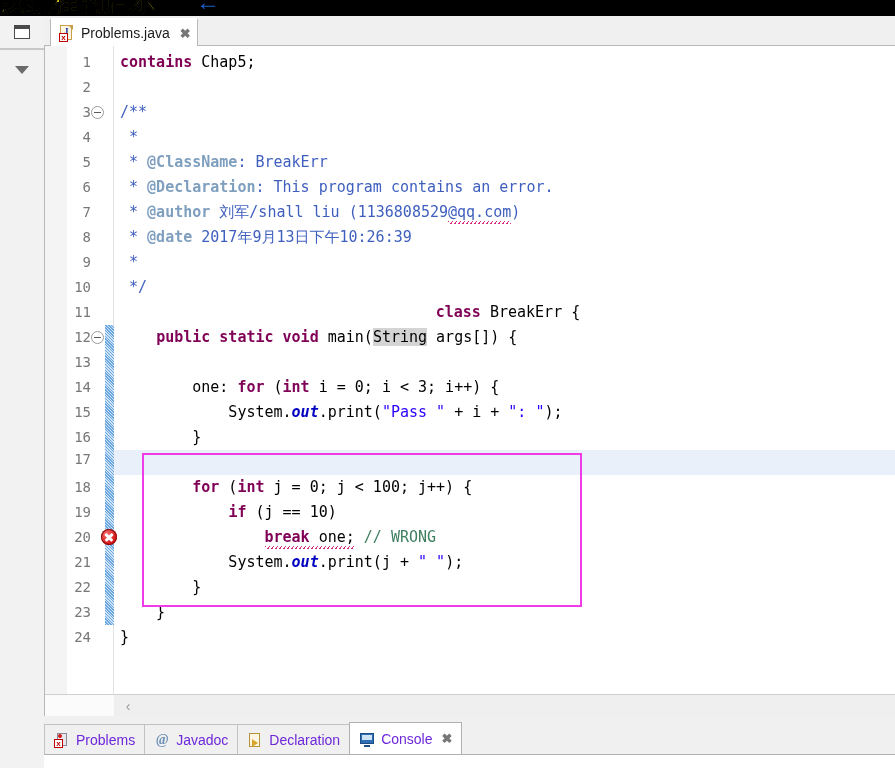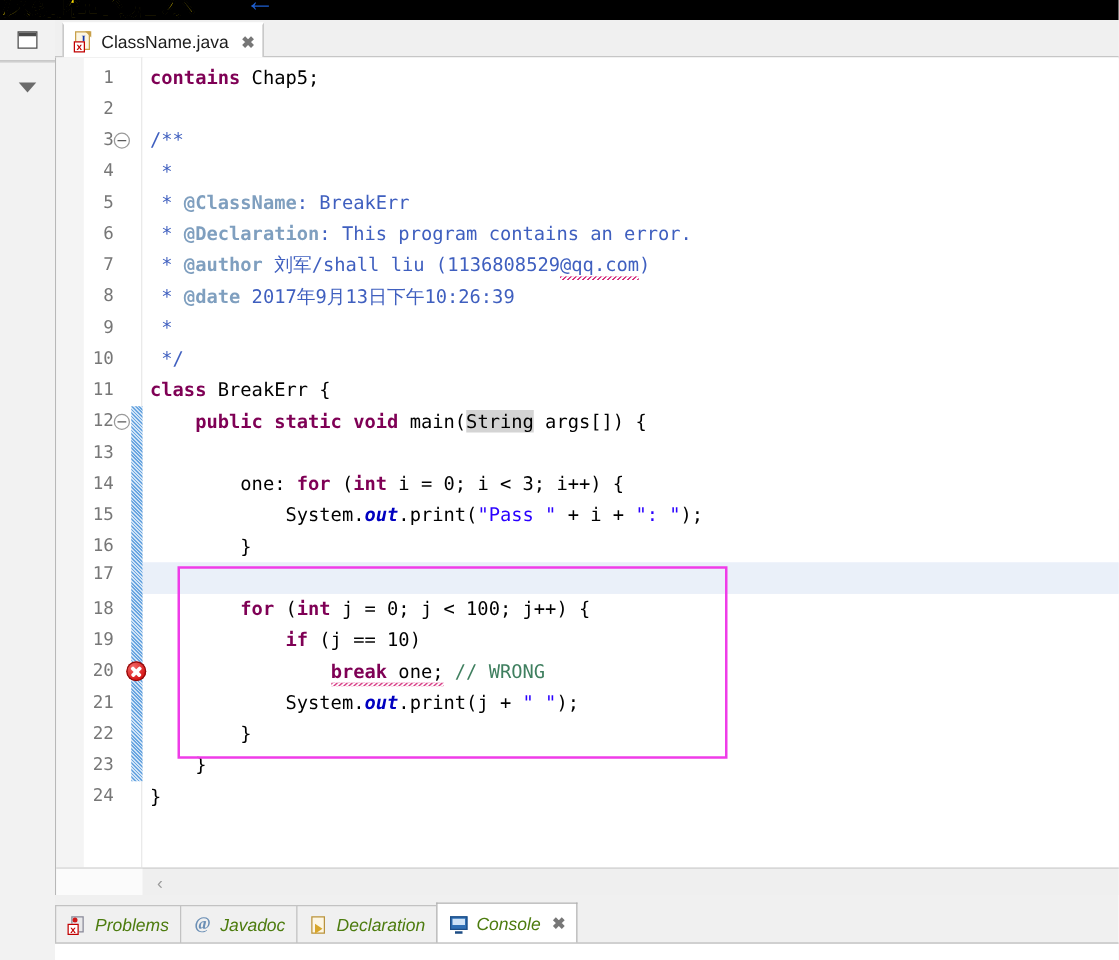--- a/index.html
+++ b/index.html
@@ -215,21 +215,21 @@
     background:#f0f0f0;
   }
   .btabs{position:absolute;left:0;top:6px;height:32px;display:flex;align-items:flex-end;}
   .btab{
     height:30px;display:flex;align-items:center;gap:6px;
     padding:0 9px;box-sizing:border-box;
     border:1px solid #c2c2c2;border-bottom:none;background:#f0f0f0;
     margin-right:-1px;
   }
   .btab.active{background:#ffffff;border-color:#b0b0b0;height:32px;}
-  .btab-label{font-size:14px;color:#4d7c0f;white-space:nowrap;font-style:italic;}
+  .btab-label{font-size:14px;color:#6d28d9;white-space:nowrap;}
   .btab-close{font-size:13px;color:#777;font-weight:bold;margin-left:3px;}
   .bottom-underline{
     position:absolute;left:0;top:38px;width:851px;height:1px;background:#b0b0b0;
   }
   .bottom-body{
     position:absolute;left:0;top:39px;width:851px;height:13px;background:#ffffff;
   }
 
   
   .ic{width:16px;height:16px;position:relative;flex:none;}
@@ -295,21 +295,21 @@
       <div class="tabstrip-rest"></div>
       <div class="tab" id="editor-tab">
         <span class="javaicon">
           <span class="page"></span>
             <span class="fold"></span>
             <span class="j">J</span>
           <span class="err">
               <i>x</i>
             </span>
         </span>
-        <span class="tab-label">ClassName.java</span>
+        <span class="tab-label">Problems.java</span>
         <span class="tab-close">✖</span>
       </div>
     </div>
 
     <div class="codepane">
       <div class="gutter-ann"></div>
       <div class="gutter-num" id="gutter">
           <div class="gutter-line" style="top: 4px;">
             <span class="linenum">1</span>
           </div>
@@ -391,21 +391,21 @@
           <div class="codeline" style="top: 4px;"><span class="kw">contains</span> Chap5;</div>
           <div class="codeline" style="top: 29px;"></div>
           <div class="codeline" style="top: 54px;"><span class="cmt">/**</span></div>
           <div class="codeline" style="top: 79px;"> <span class="cmt">*</span></div>
           <div class="codeline" style="top: 104px;"> <span class="cmt">* </span><span class="ann">@ClassName</span><span class="cmt">: BreakErr</span></div>
           <div class="codeline" style="top: 129px;"> <span class="cmt">* </span><span class="ann">@Declaration</span><span class="cmt">: This program contains an error.</span></div>
           <div class="codeline" style="top: 154px;"> <span class="cmt">* </span><span class="ann">@author</span><span class="cmt"> <span class="cn-char">刘军</span>/shall liu (1136808529<span class="squig">@qq.com</span>)</span></div>
           <div class="codeline" style="top: 179px;"> <span class="cmt">* </span><span class="ann">@date</span><span class="cmt"> 2017<span class="cn-char">年</span>9<span class="cn-char">月</span>13<span class="cn-char">日下午</span>10:26:39</span></div>
           <div class="codeline" style="top: 204px;"> <span class="cmt">*</span></div>
           <div class="codeline" style="top: 229px;"> <span class="cmt">*/</span></div>
-          <div class="codeline" style="top: 254px;"><span class="kw">class</span> BreakErr {</div>
+          <div class="codeline" style="top: 254px; text-align: center;"><span class="kw">class</span> BreakErr {</div>
           <div class="codeline" style="top: 279px;">    <span class="kw">public</span> <span class="kw">static</span> <span class="kw">void</span> main(<span class="occ">String</span> args[]) {</div>
           <div class="codeline" style="top: 304px;"></div>
           <div class="codeline" style="top: 329px;">        one: <span class="kw">for</span> (<span class="kw">int</span> i = 0; i &lt; 3; i++) {</div>
           <div class="codeline" style="top: 354px;">            System.<span class="fld">out</span>.print(<span class="str">"Pass "</span> + i + <span class="str">": "</span>);</div>
           <div class="codeline" style="top: 379px;">        }</div>
           <div class="codeline current" style="top: 404px;"></div>
           <div class="codeline" style="top: 429px;">        <span class="kw">for</span> (<span class="kw">int</span> j = 0; j &lt; 100; j++) {</div>
           <div class="codeline" style="top: 454px;">            <span class="kw">if</span> (j == 10)</div>
           <div class="codeline" style="top: 479px;">                <span class="squig"><span class="kw">break</span> one;</span> <span class="cmt-line">// WRONG</span></div>
           <div class="codeline" style="top: 504px;">            System.<span class="fld">out</span>.print(j + <span class="str">" "</span>);</div>

